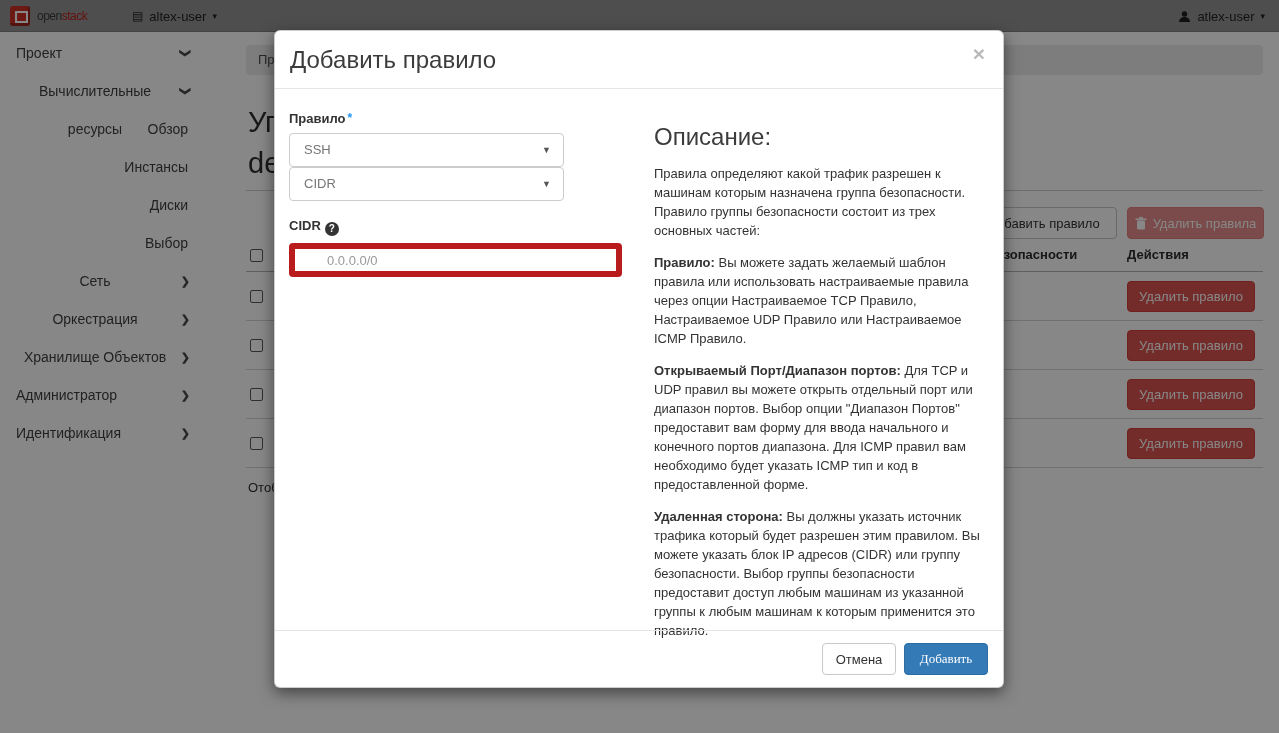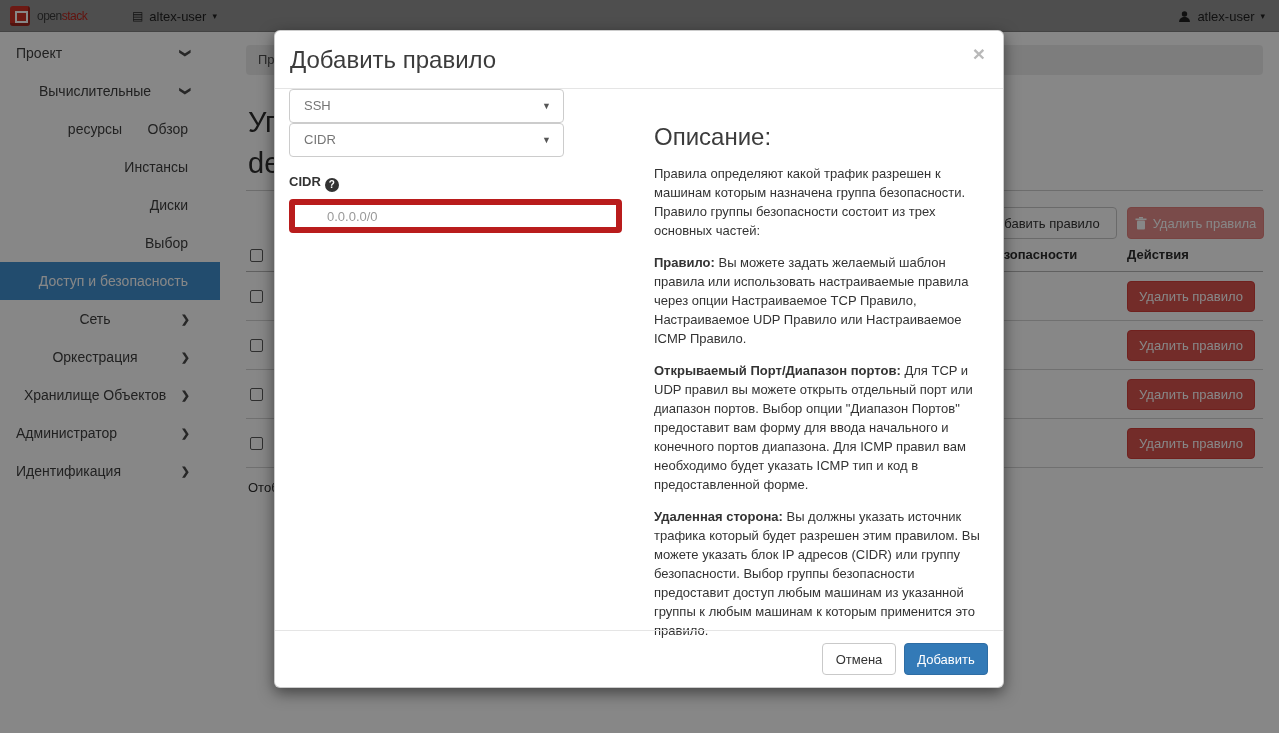--- a/index.html
+++ b/index.html
@@ -90,21 +90,21 @@
     font-family:"Liberation Sans", sans-serif; }
   .txt-input::placeholder { color:#999; }
 
   .desc-h { font-size:24px; font-weight:normal; color:#3c3c3c; margin-top:34px; }
   .desc-p { font-size:13px; line-height:19px; color:#333; margin-top:13px; }
   .desc-p b { color:#333; }
 
   .modal-footer { position:absolute; left:0; right:0; bottom:0; height:57px; border-top:1px solid #e5e5e5;
     display:flex; align-items:center; justify-content:flex-end; gap:8px; padding-right:15px; }
   .btn-cancel { width:74px; height:32px; }
-  .btn-submit { width:84px; height:32px; }
+  .btn-submit { width:84px; height:32px;font-family:Liberation Serif, serif; }
 </style>
 </head>
 <body>
 
 <div class="stage">
 
   <div class="navbar">
     <div class="brand">
       <span class="logo-cube"></span>
       <span class="brand-text"><span class="brand-open">open</span><span class="brand-stack">stack</span></span>
@@ -137,23 +137,20 @@
       <span>Обзор</span>
     </div>
     <div class="side-item lvl-leaf">
       <span>Инстансы</span>
     </div>
     <div class="side-item lvl-leaf">
       <span>Диски</span>
     </div>
     <div class="side-item lvl-leaf">
       <span>Выбор</span>
-    </div>
-    <div class="side-item lvl-leaf active">
-      <span>Доступ и безопасность</span>
     </div>
     <div class="side-item lvl-mid">
       <span>Сеть</span>
       <span class="chev">❯</span>
     </div>
     <div class="side-item lvl-mid">
       <span>Оркестрация</span>
       <span class="chev">❯</span>
     </div>
     <div class="side-item lvl-mid">
@@ -216,20 +213,23 @@
 
   <div class="backdrop"></div>
 
   <div class="modal">
     <div class="modal-header">
       <div class="modal-title">Добавить правило</div>
       <div class="modal-close">×</div>
     </div>
 
     <div class="m-left">
+      <div class="f-label">
+        <span>Правило</span><span class="req">*</span>
+      </div>
       <div class="selectbox">
         <span>SSH</span>
         <span class="sel-caret">▼</span>
       </div>
 
       <div class="selectbox">
         <span>CIDR</span>
         <span class="sel-caret">▼</span>
       </div>
 

